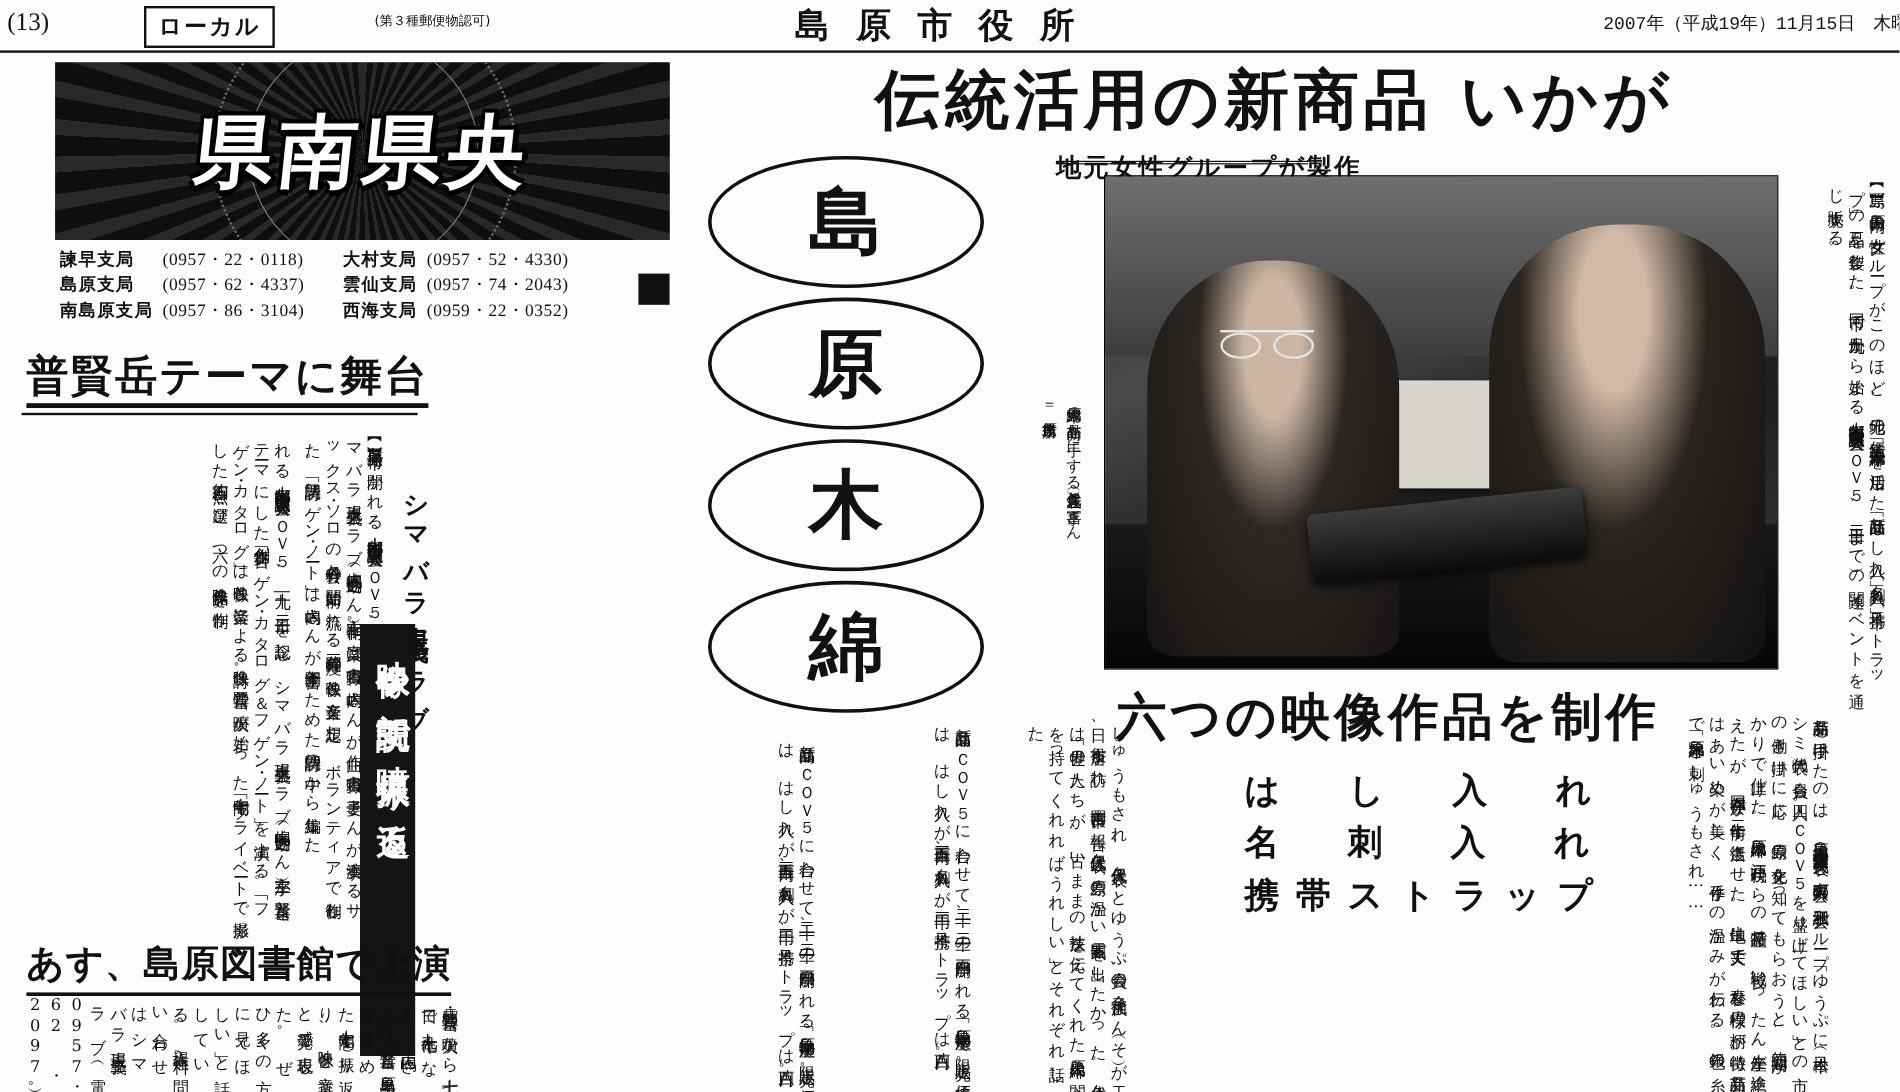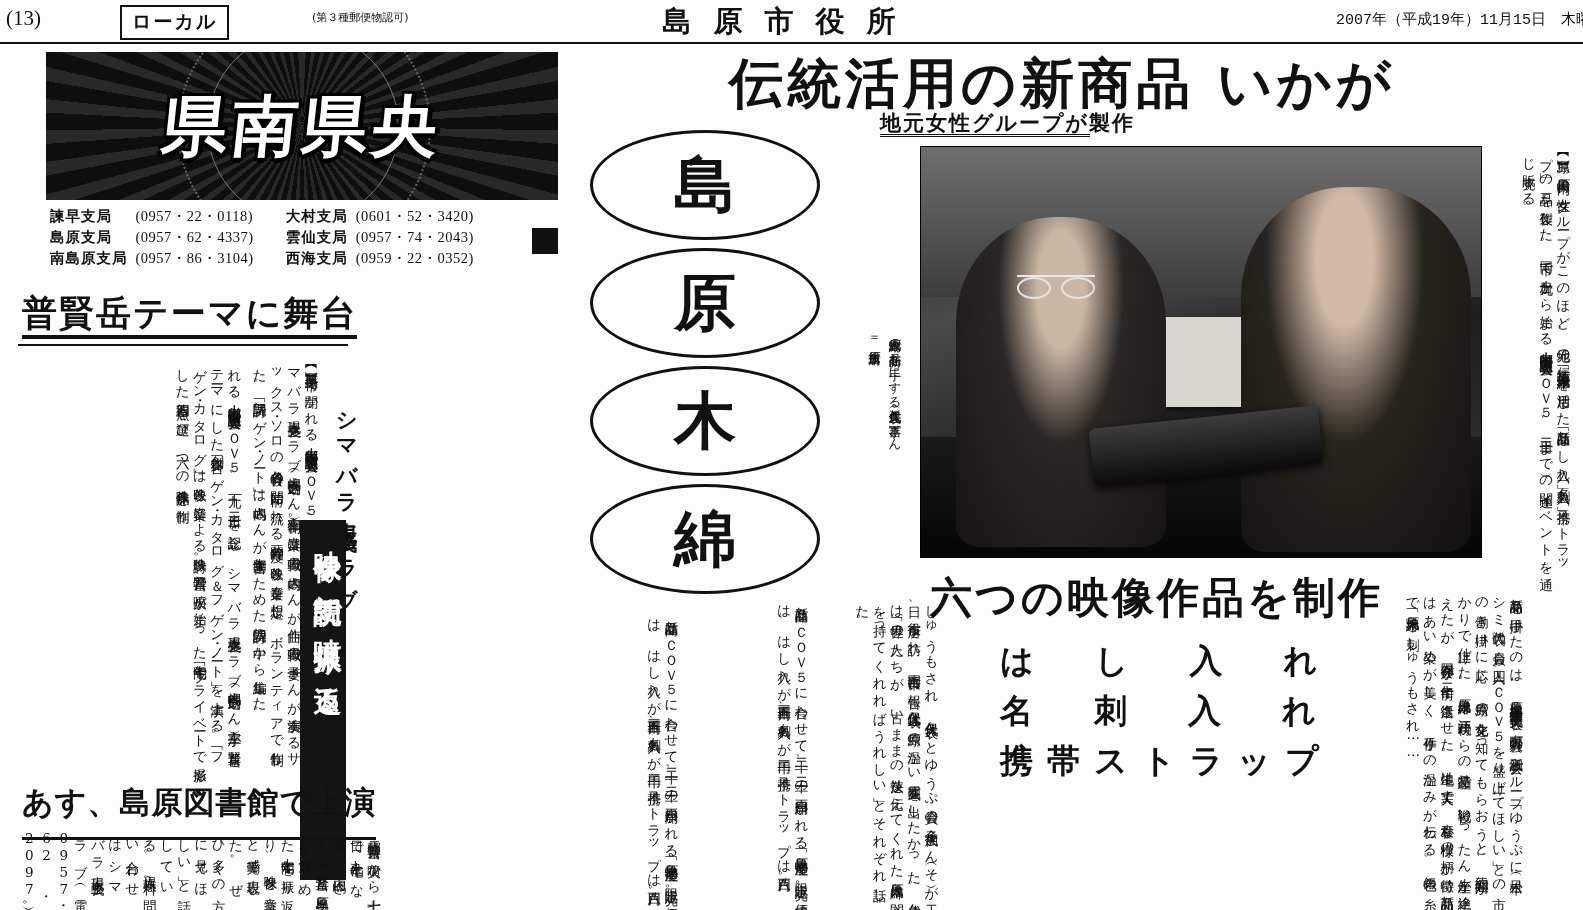--- a/index.html
+++ b/index.html
@@ -143,21 +143,21 @@
     left: 18px; top: 344px; width: 330px;
     border-top: 2px solid #111;
   }
   #hl-library {
     left: 22px; top: 782px;
     font-size: 31px;
     font-weight: bold;
     letter-spacing: 1px;
     font-family: "DejaVu Serif", serif;
     border-bottom: 3px solid #111;
-    padding-bottom: 13px;
+    padding-bottom: 3px;
   }
 
   
   .vtext {
     writing-mode: vertical-rl;
     text-orientation: upright;
     font-family: "DejaVu Serif", serif;
     line-height: 1.32;
     letter-spacing: 1px;
   }
@@ -220,21 +220,21 @@
   #main-headline {
     left: 562px; top: 48px;
     width: 1000px;
     font-size: 54px;
     font-weight: bold;
     letter-spacing: 4px;
     font-family: "DejaVu Serif", serif;
     text-align: center;
   }
   #sub-headline {
-    left: 880px; top: 109px;
+    left: 880px; top: 126px;
     width: 560px;
     font-size: 21px;
     font-weight: bold;
     letter-spacing: 2px;
     font-family: "DejaVu Serif", serif;
   }
   #sub-rule {
     left: 880px; top: 134px;
     width: 210px;
     border-top: 3px double #111;
@@ -319,22 +319,22 @@
 
   
   #hl-event {
     left: 930px; top: 570px;
     font-size: 42px;
     font-weight: bold;
     letter-spacing: 3px;
     font-family: "DejaVu Serif", serif;
   }
   #product-list {
-    left: 1000px; top: 636px;
-    font-size: 33px;
+    left: 1037px; top: 636px;
+    font-size: 29px;
     font-weight: bold;
     font-family: "DejaVu Serif", serif;
     letter-spacing: 14px;
     line-height: 1.52;
   }
   #rcol-lead {
     left: 1496px; top: 148px; height: 420px; width: 76px;
     font-size: 13.5px;
   }
   #rcol-lead2 {
@@ -364,21 +364,21 @@
     <div id="region-title">県南県央</div>
   </div>
 
   <div id="bureau-box" class="abs">
     <table id="bureau-table">
       <tbody>
           <tr>
         <td class="name">諫早支局</td>
         <td class="tel">(0957・22・0118)</td>
         <td class="name" style="padding-left:28px">大村支局</td>
-        <td class="tel">(0601・52・3420)</td>
+        <td class="tel">(0957・52・4330)</td>
       </tr>
       <tr>
         <td class="name">島原支局</td>
         <td class="tel">(0957・62・4337)</td>
         <td class="name" style="padding-left:28px">雲仙支局</td>
         <td class="tel">(0957・74・2043)</td>
       </tr>
       <tr>
         <td class="name">南島原支局</td>
         <td class="tel">(0957・86・3104)</td>

